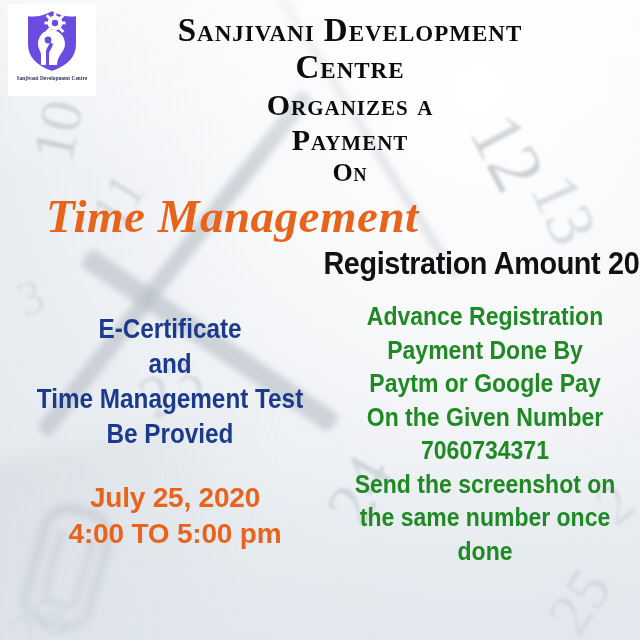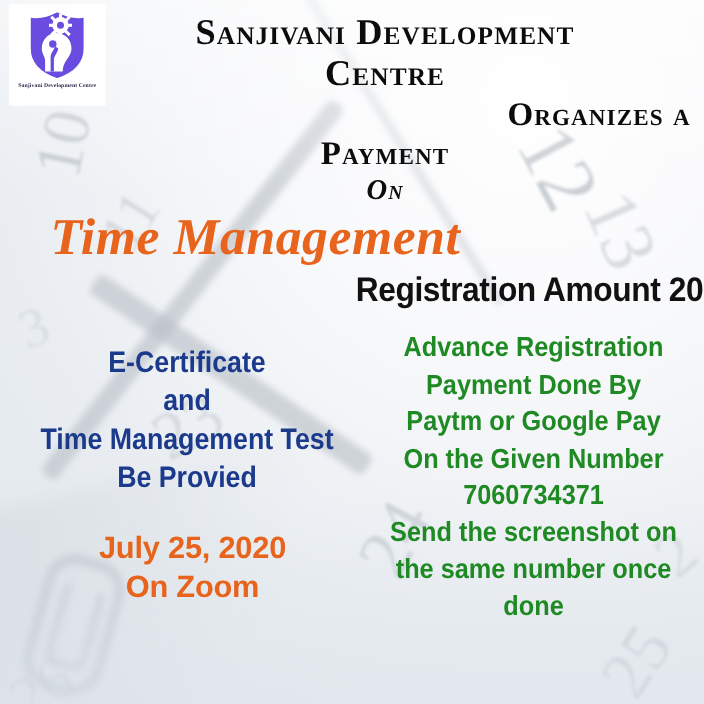--- a/index.html
+++ b/index.html
@@ -153,23 +153,23 @@
     width: 556px;
     text-align: center;
     font-family: "Liberation Serif", serif;
     font-weight: 700;
     color: #0c0c0c;
     line-height: 1.0;
     letter-spacing: 1px;
   }
   .hl-1 { font-size: 33px; }
   .hl-2 { font-size: 33px; margin-top: 4px; text-align: center; }
-  .hl-3 { font-size: 30px; margin-top: 6px; text-align: right; }
+  .hl-3 { font-size: 30px; margin-top: 6px; }
   .hl-4 { font-size: 30px; margin-top: 5px; }
-  .hl-5 { font-size: 26px; margin-top: 5px; font-style: italic; }
+  .hl-5 { font-size: 26px; margin-top: 5px; }
   .hl-1, .hl-2, .hl-3, .hl-4, .hl-5 { font-variant: small-caps; }
 
   .title-main {
     position: absolute;
     left: 46px;
     top: 193px;
     width: 574px;
     text-align: left;
     font-family: "Liberation Serif", serif;
     font-style: italic;
@@ -316,21 +316,21 @@
 
     <div class="left-col">
       <div>E-Certificate</div>
       <div>and</div>
       <div>Time Management Test</div>
       <div>Be Provied</div>
     </div>
 
     <div class="left-date">
       <div>July 25, 2020</div>
-      <div>On Zoom</div>
+      <div>4:00 TO 5:00 pm</div>
     </div>
 
     <div class="right-col">
       <div>Advance Registration</div>
       <div>Payment Done By</div>
       <div>Paytm or Google Pay</div>
       <div>On the Given Number</div>
       <div>7060734371</div>
       <div>Send the screenshot on</div>
       <div>the same number once</div>

